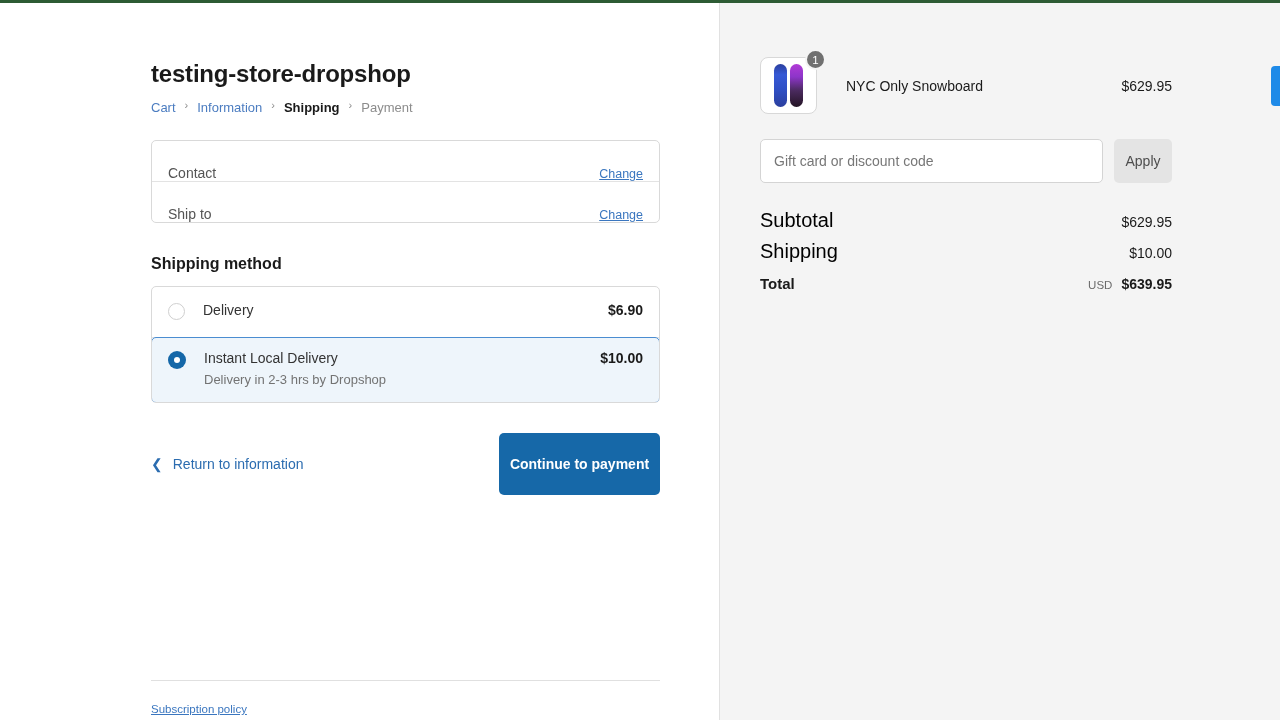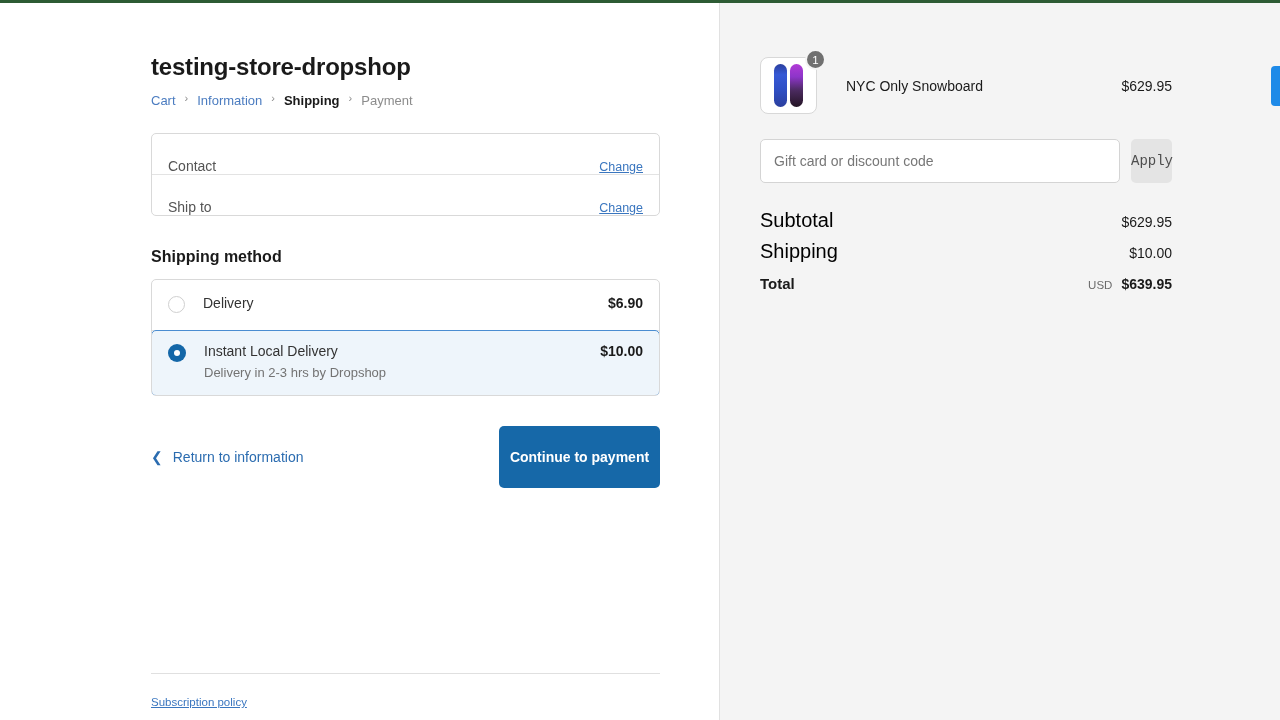--- a/index.html
+++ b/index.html
@@ -22,21 +22,21 @@
     position: absolute;
     right: 0; top: 66px;
     width: 9px; height: 40px;
     background: #1e8ae8;
     border-radius: 4px 0 0 4px;
     z-index: 6;
   }
 
   
   .main-col {
-    position: absolute; top: 3px; left: 0;
+    position: absolute; top: 10px; left: 0;
     width: 719px; height: 595px;
     background: #ffffff;
   }
   .summary-col {
     position: absolute; top: 3px; left: 719px;
     width: 561px; height: 717px;
     background: #f4f4f4;
     border-left: 1px solid #e1e1e1;
   }
 
@@ -308,28 +308,28 @@
     border: 1px solid #d4d4d4;
     border-radius: 5px;
     background: #ffffff;
     padding: 0 13px;
     font-size: 14px;
     color: #333;
     font-family: "Liberation Sans", sans-serif;
   }
   .discount-input::placeholder { color: #777777; }
   .apply-btn {
-    width: 41px; height: 44px;
+    width: 58px; height: 44px;
     background: #e4e4e4;
     border: none;
     border-radius: 5px;
     color: #4d4d4d;
     font-size: 14px;
     cursor: pointer;
-    font-family: Liberation Mono, monospace;
+    font-family: Liberation Sans, sans-serif;
   }
 
   .totals { margin-top: 26px; }
   .total-row {
     display: flex;
     align-items: baseline;
     justify-content: space-between;
     margin-bottom: 8px;
   }
   .total-label { font-size: 20px; color: #000000; }

